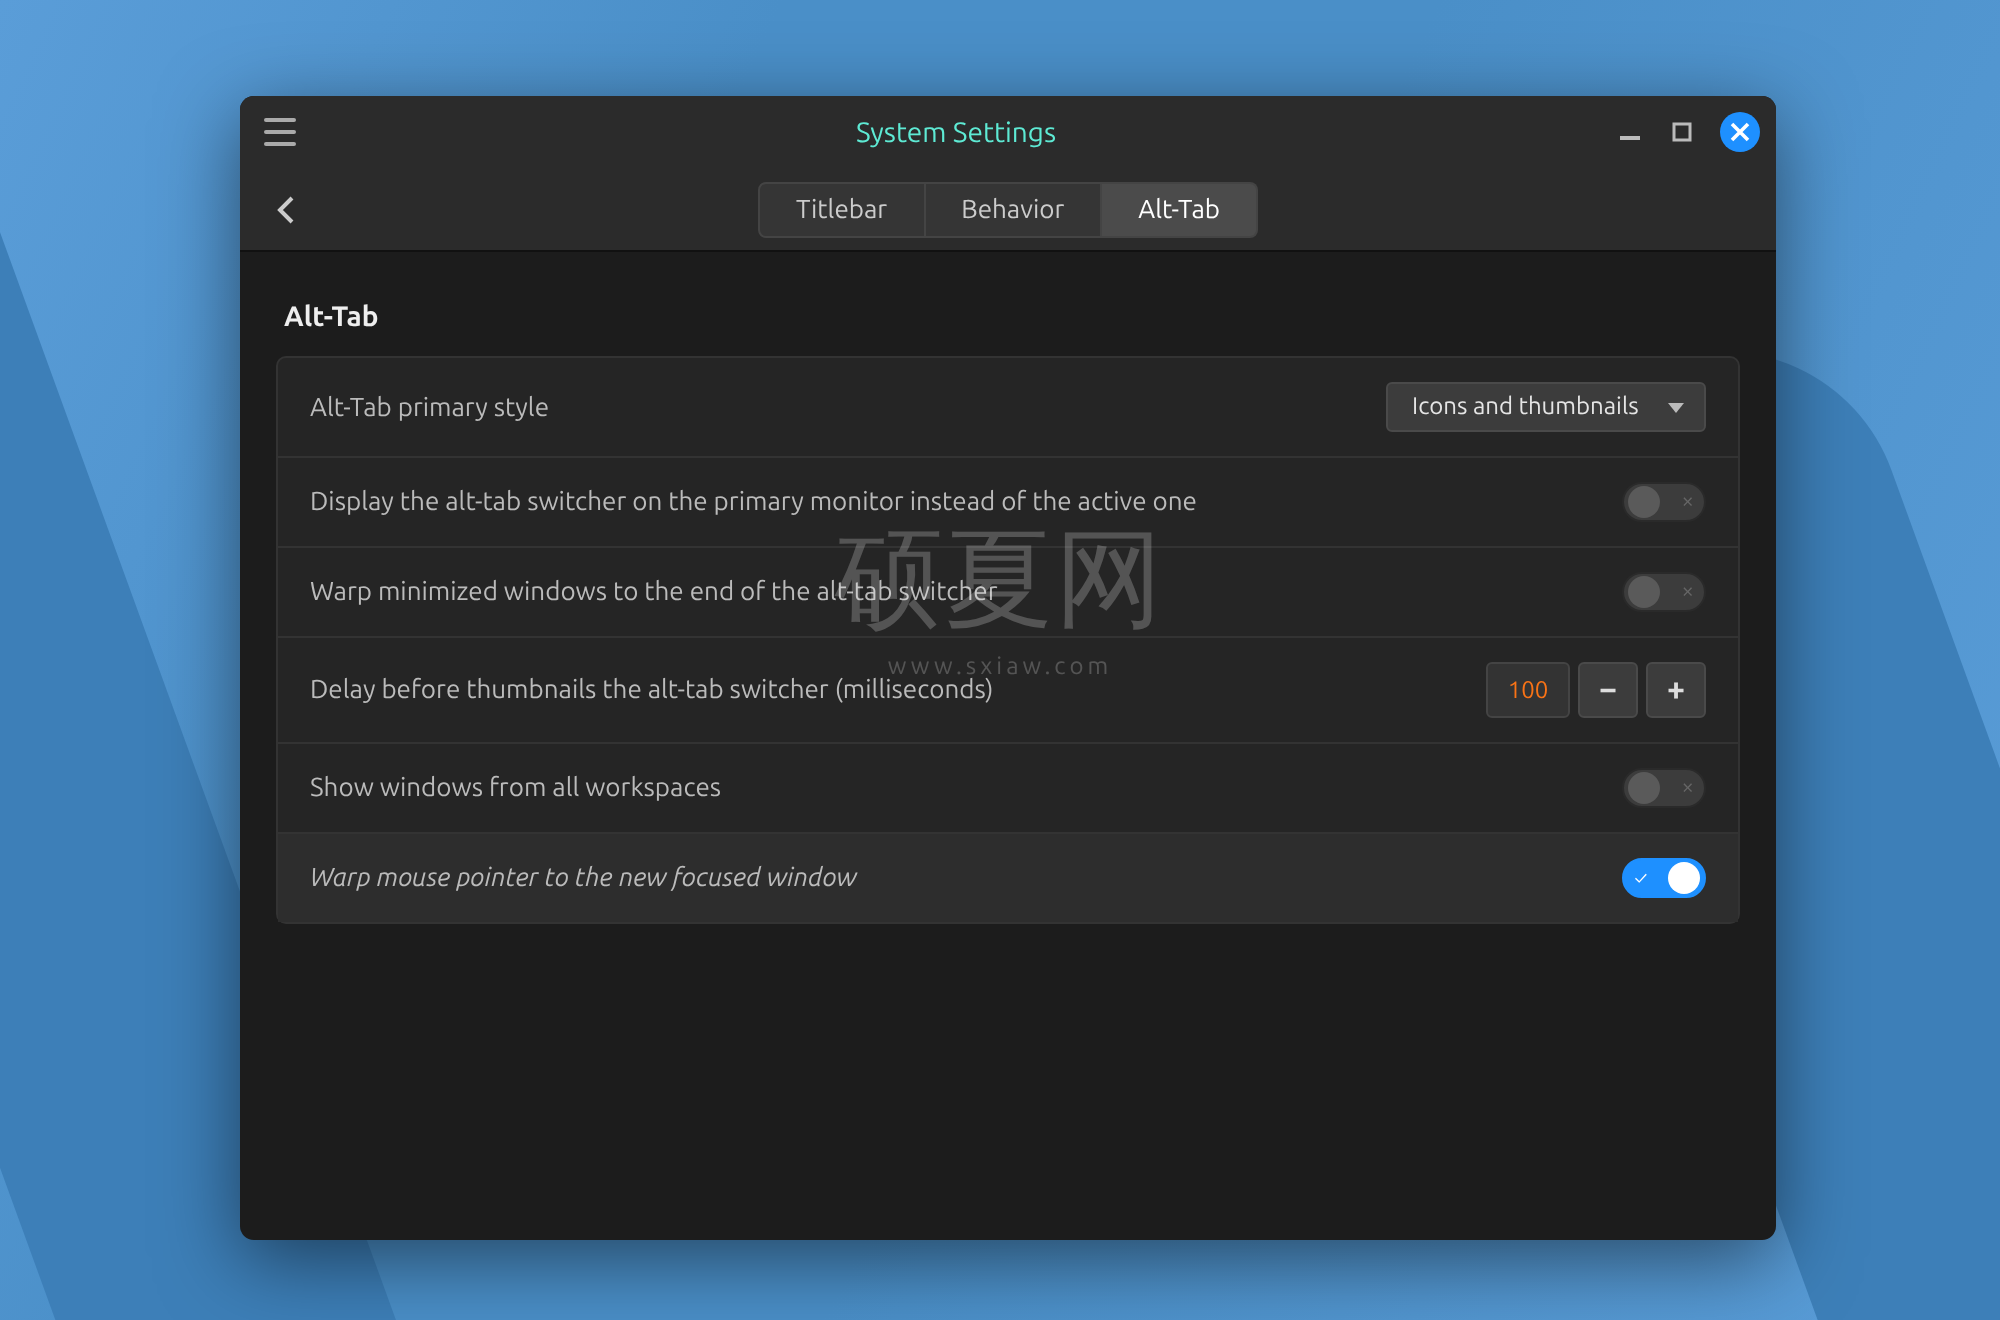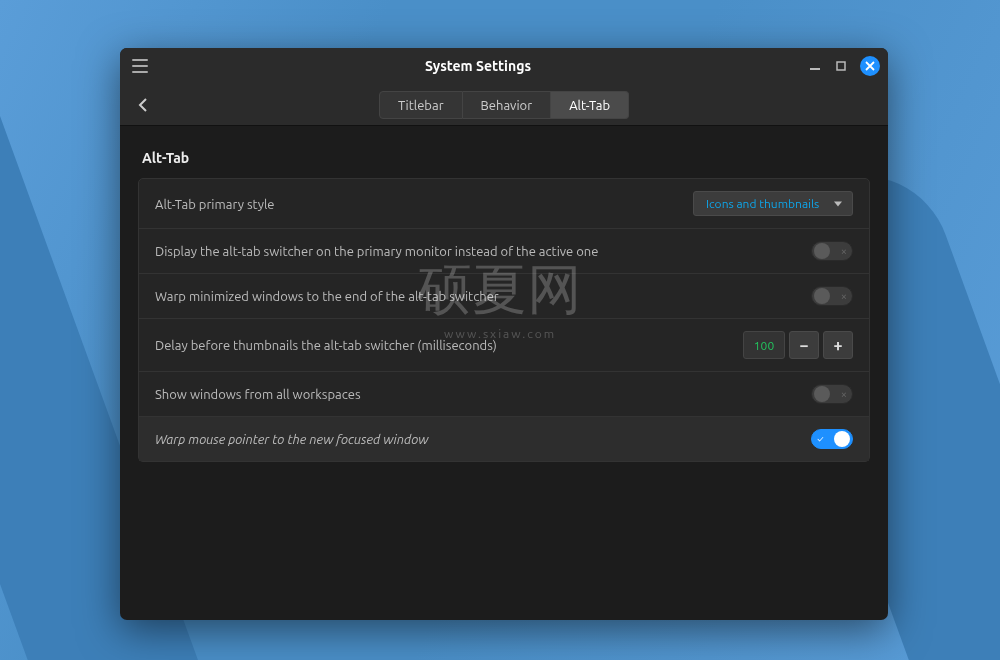--- a/index.html
+++ b/index.html
@@ -50,21 +50,21 @@
       height: 36px;
       background: #2b2b2b;
       display: flex;
       align-items: center;
       justify-content: space-between;
       padding: 0 8px;
     }
     .titlebar-left, .titlebar-right { display: flex; align-items: center; gap: 4px; }
     .hamburger { width: 24px; height: 24px; display: flex; flex-direction: column; justify-content: center; gap: 4px; padding: 4px; cursor: pointer; }
     .hamburger span { display: block; height: 2px; background: #aaa; border-radius: 1px; }
-    .window-title { font-size: 14px; font-weight: 700; color: #ffffff; }
+    .window-title { font-size: 14px; font-weight: 400; color: #5eead4; }
     .win-btn { width: 22px; height: 22px; display: flex; align-items: center; justify-content: center; cursor: pointer; color: #bbb; font-size: 11px; }
     .win-btn.close {
       background: #1e90ff;
       border-radius: 50%;
       width: 20px; height: 20px;
       color: #fff;
       margin-left: 4px;
     }
     .win-btn.close svg { width: 10px; height: 10px; }
 
@@ -112,21 +112,21 @@
     }
     .setting-row:last-child { border-bottom: none; }
     .setting-row.highlighted { background: #2d2d2d; font-style: italic; }
 
     .dropdown {
       background: #3c3c3c;
       border: 1px solid #4a4a4a;
       border-radius: 3px;
       padding: 5px 28px 5px 12px;
       font-size: 12px;
-      color: #0ea5e9;
+      color: #e5e5e5;
       position: relative;
       cursor: pointer;
       min-width: 160px;
     }
     .dropdown::after {
       content: '';
       position: absolute;
       right: 10px;
       top: 50%;
       transform: translateY(-50%);
@@ -178,21 +178,21 @@
       gap: 4px;
     }
     .stepper-value {
       width: 42px; height: 28px;
       background: #333;
       border: 1px solid #444;
       border-radius: 3px;
       text-align: center;
       line-height: 28px;
       font-size: 12px;
-      color: #22c55e;
+      color: #f97316;
     }
     .stepper-btn {
       width: 30px; height: 28px;
       background: #3c3c3c;
       border: 1px solid #4a4a4a;
       border-radius: 3px;
       display: flex;
       align-items: center;
       justify-content: center;
       color: #ddd;

